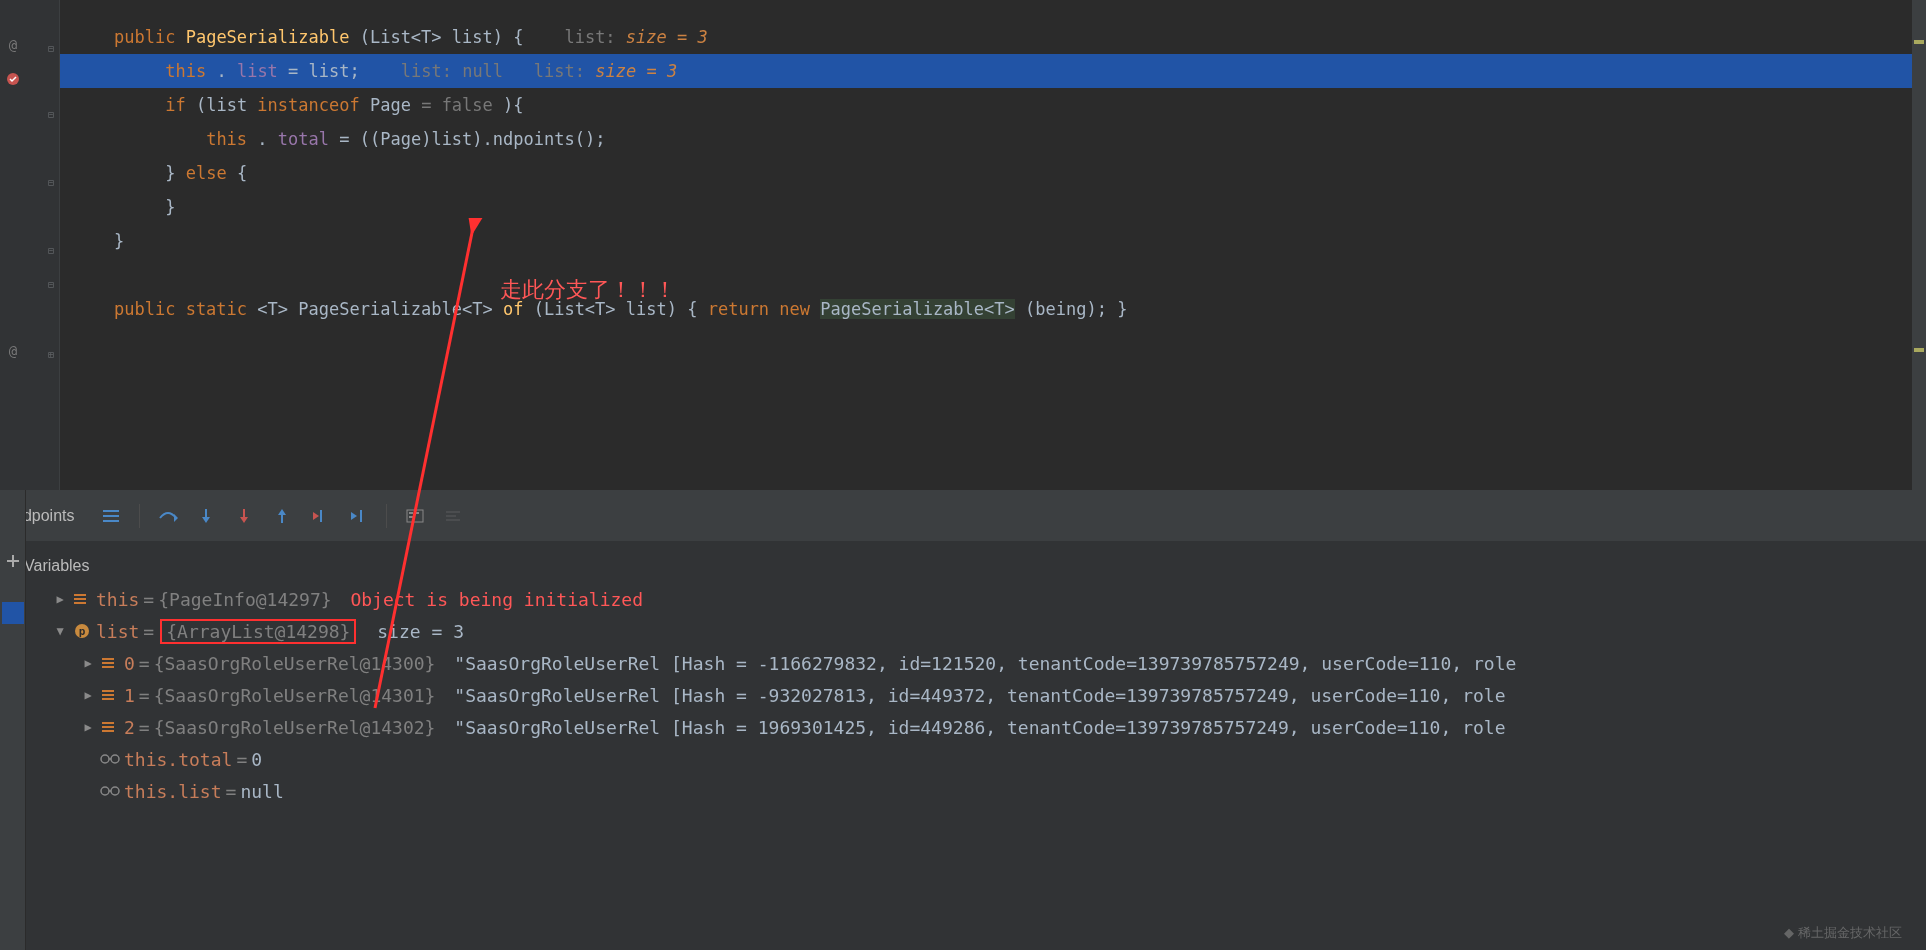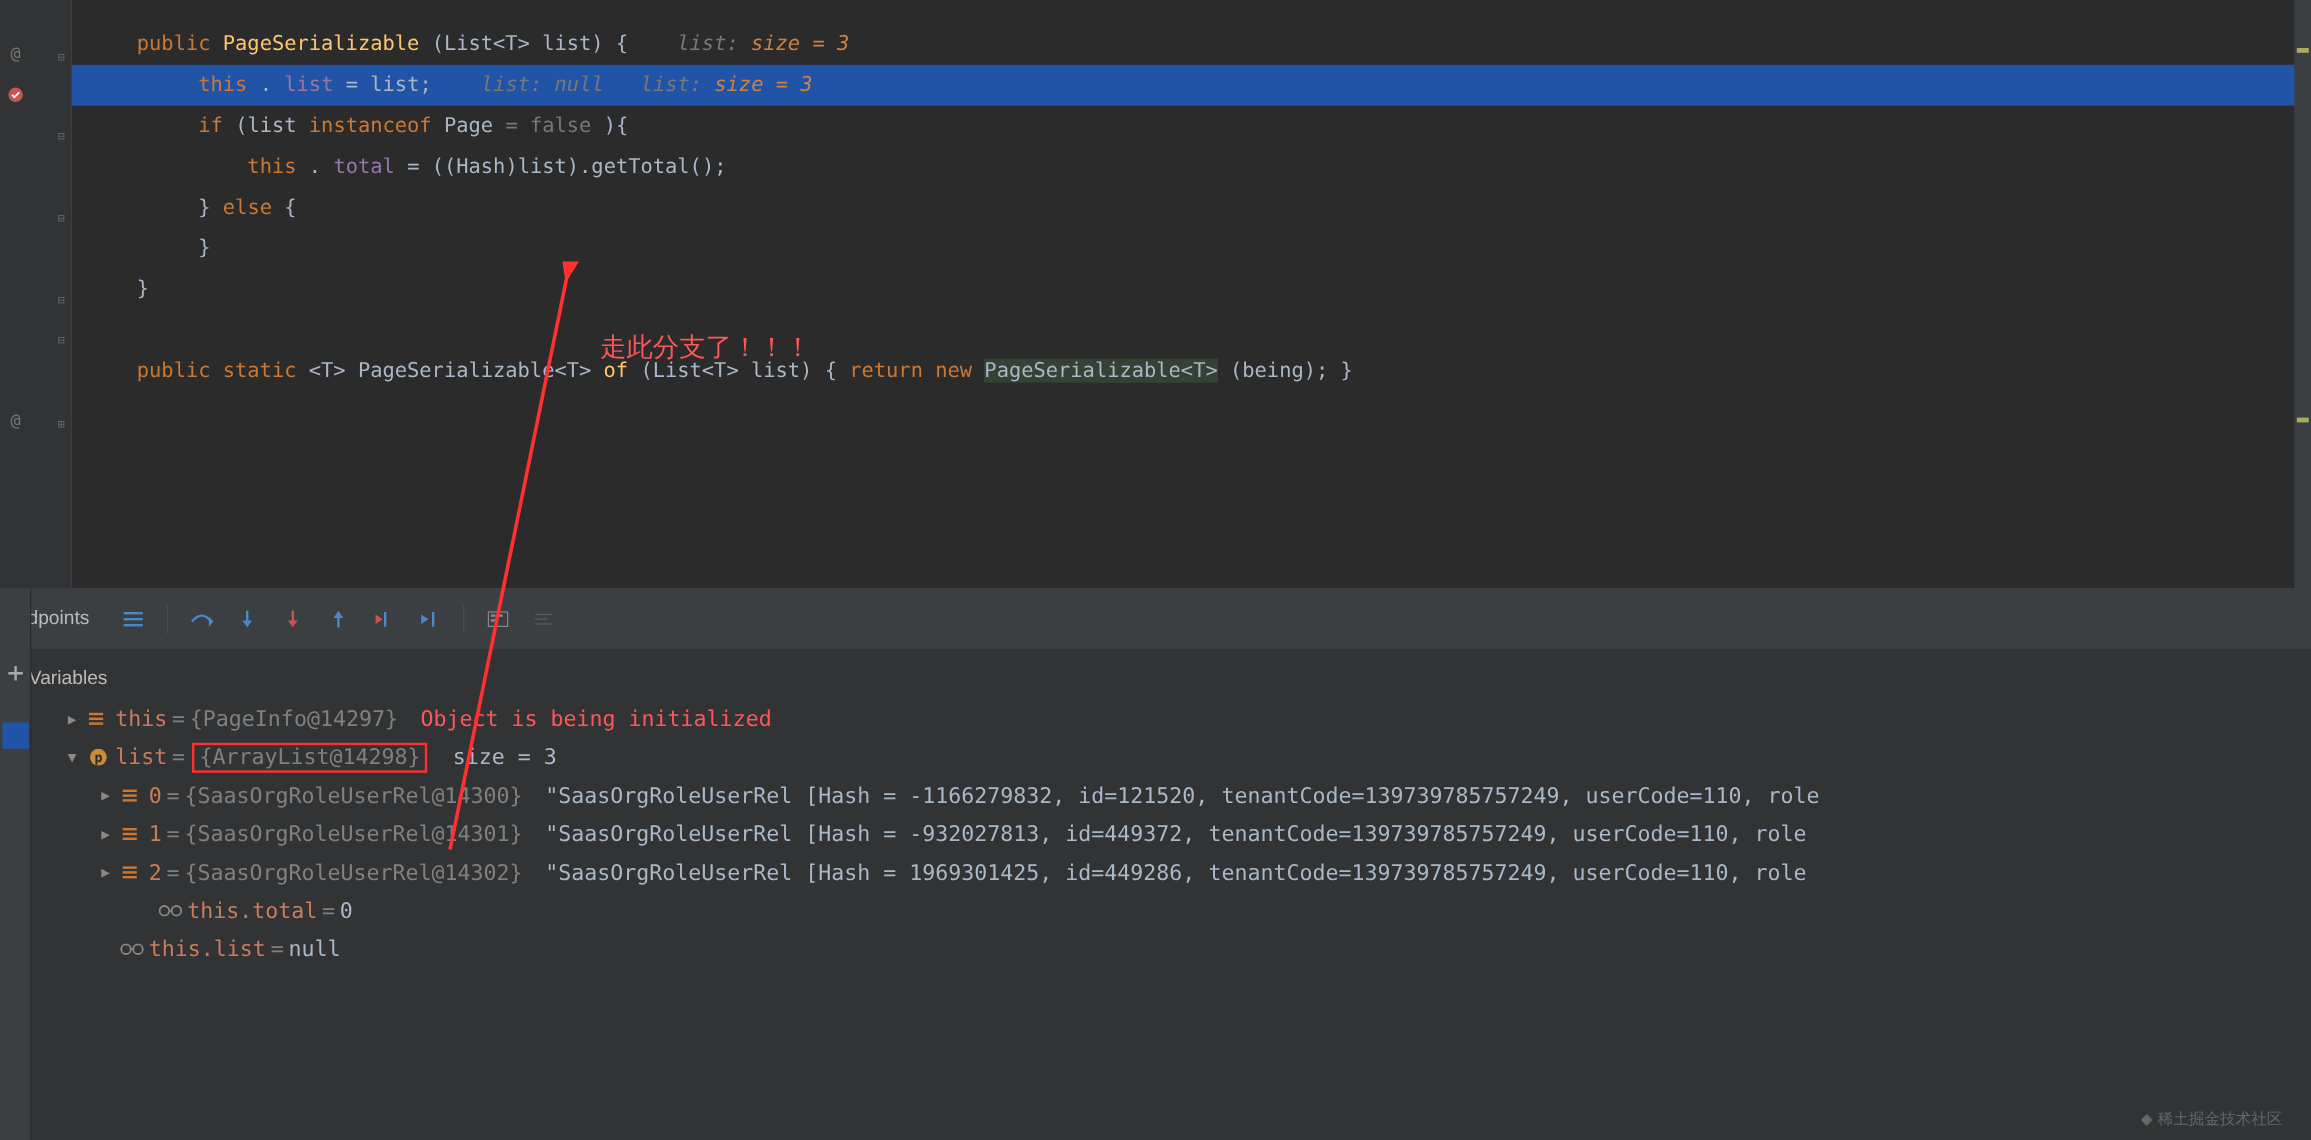--- a/index.html
+++ b/index.html
@@ -55,21 +55,21 @@
   padding-left: 54px;
   white-space: nowrap;
   position: relative;
 }
 .highlight-line {
   background: #2154a6;
 }
 .kw { color: #cc7832; }
 .method { color: #ffc66d; }
 .field { color: #9876aa; }
-.hint { color: #787878; font-style: italic; }
+.hint { color: #787878; }
 .hint-val { color: #cc8242; font-style: italic; }
 .annotation-text {
   position: absolute;
   color: #ff5757;
   font-family: 'PingFang SC', 'Microsoft YaHei', sans-serif;
   font-size: 22px;
   font-weight: 500;
 }
 .arrow-svg {
   position: absolute;
@@ -256,21 +256,21 @@
       <span class="kw">instanceof</span>
       <span> Page </span>
       <span class="hint" style="font-style:normal">= false</span>
       <span> ){</span>
     </div>
     <div class="code-line">
       <span>&nbsp;&nbsp;&nbsp;&nbsp;&nbsp;&nbsp;&nbsp;&nbsp;</span>
       <span class="kw">this</span>
       <span>.</span>
       <span class="field">total</span>
-      <span> = ((Hash)list).getTotal();</span>
+      <span> = ((Page)list).ndpoints();</span>
     </div>
     <div class="code-line">
       <span>&nbsp;&nbsp;&nbsp;&nbsp;</span>
       <span>} </span>
       <span class="kw">else</span>
       <span> {</span>
     </div>
     <div class="code-line">
       <span>&nbsp;&nbsp;&nbsp;&nbsp;</span>
       <span>}</span>
@@ -446,21 +446,21 @@
             <rect x="0" y="9" width="12" height="2" fill="#cc7832"></rect>
           </svg>
       </span>
       <span class="var-name">2</span>
       <span class="var-eq"> = </span>
       <span class="var-type">{SaasOrgRoleUserRel@14302}</span>
       <span>&nbsp;</span>
       <span class="var-value">"SaasOrgRoleUserRel [Hash = 1969301425, id=449286, tenantCode=139739785757249, userCode=110, role</span>
     </div>
 
-    <div class="var-row" style="padding-left:112px">
+    <div class="var-row" style="padding-left:80px">
       <span class="var-arrow"></span>
       <span class="var-icon">
         <svg width="20" height="10" viewBox="0 0 20 10">
             <circle cx="5" cy="5" r="4" stroke="#888" fill="none" stroke-width="1.5"></circle>
             <circle cx="15" cy="5" r="4" stroke="#888" fill="none" stroke-width="1.5"></circle>
             <line x1="9" y1="5" x2="11" y2="5" stroke="#888" stroke-width="1.5"></line>
           </svg>
       </span>
       <span class="var-name">this.total</span>
       <span class="var-eq"> = </span>

